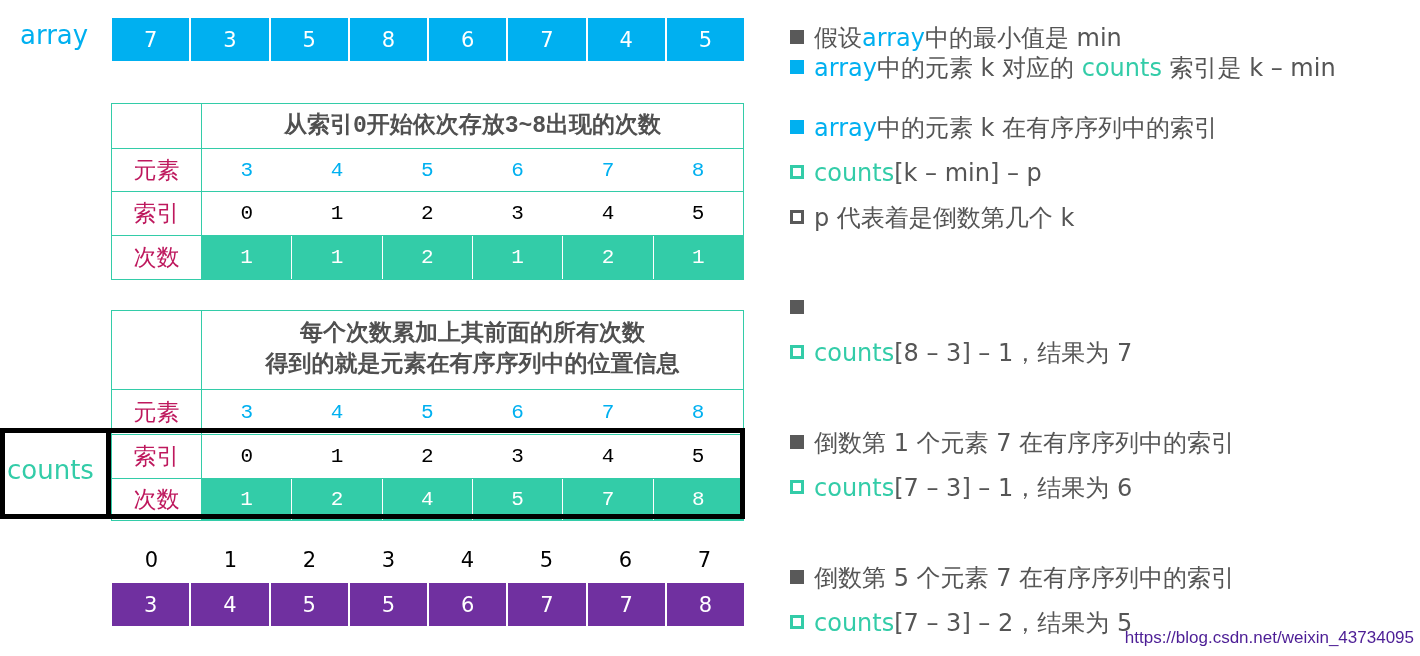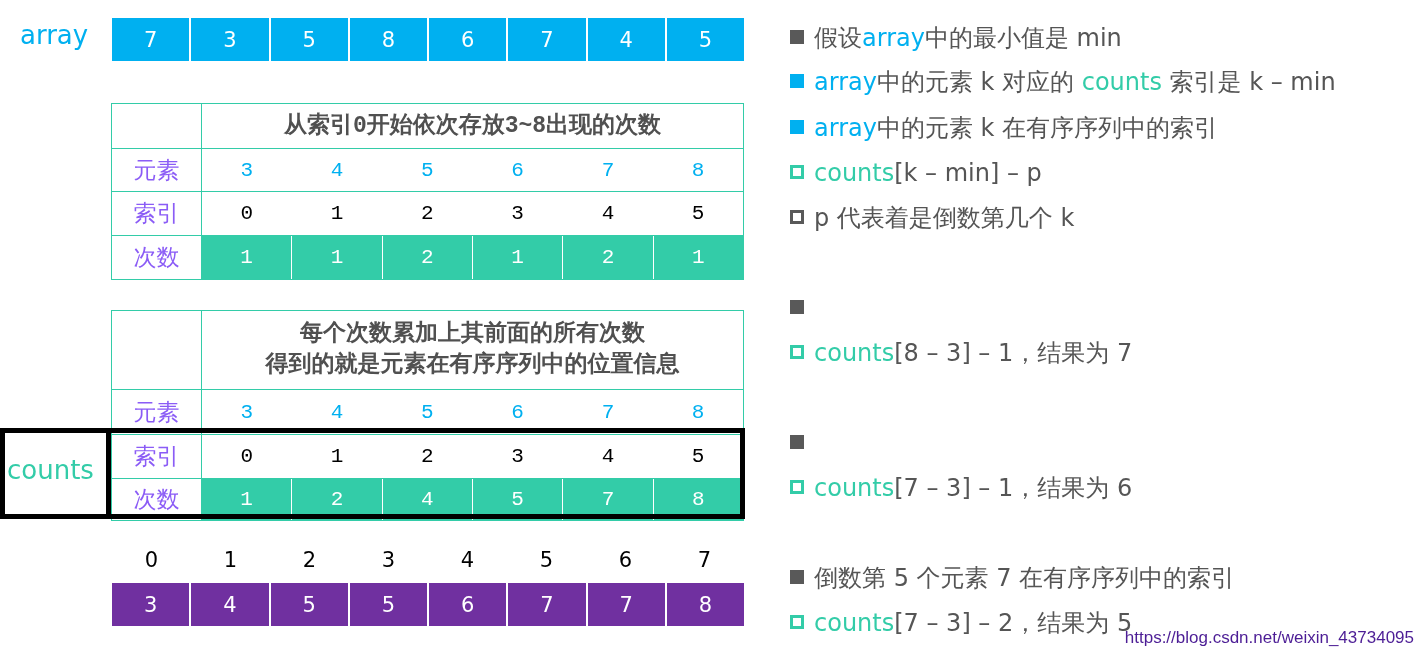--- a/index.html
+++ b/index.html
@@ -13,21 +13,21 @@
   .bar .cell { flex: 1; display: flex; align-items: center; justify-content: center;
                color: #ffffff; font-size: 21px; border-right: 2px solid #ffffff; box-sizing: border-box; }
   .bar .cell:last-child { border-right: none; }
   .bar.blue .cell { background: #00B0F0; }
   .bar.purple .cell { background: #7030A0; }
 
   
   table.grid { border-collapse: collapse; table-layout: fixed; position: absolute; font-family: Liberation Mono, monospace; }
   table.grid td { border: 1.5px solid #33CCA8; padding: 0; text-align: center; vertical-align: middle;
                   font-size: 21px; color: #000; }
-  table.grid td.rowlabel { color: #8b5cf6; font-size: 23px; width: 90px; }
+  table.grid td.rowlabel { color: #be185d; font-size: 23px; width: 90px; }
   table.grid td.hdr { font-weight: bold; color: #505050; font-size: 23px; line-height: 31px; }
   table.grid td.elem { color: #00B0F0; }
   table.grid tr.inner td.v { border-left: none; border-right: none; }
   table.grid tr.inner td.v:last-child { border-right: 1.5px solid #33CCA8; }
   table.grid tr.cnt td.v { background: #33CCA8; color: #fff; border-top: 1.5px solid #33CCA8; border-bottom: 1.5px solid #33CCA8;
                            border-left: none; border-right: 1.5px solid #ffffff; }
   table.grid tr.cnt td.v:last-child { border-right: 1.5px solid #33CCA8; }
 
   .blackbox { left: 0; top: 428px; width: 745px; height: 91px; border: 5px solid #000; box-sizing: border-box; }
   .blackdiv { left: 106px; top: 428px; width: 5px; height: 91px; background: #000; }
@@ -178,40 +178,40 @@
   <div class="cell">6</div>
   <div class="cell">7</div>
   <div class="cell">7</div>
   <div class="cell">8</div>
 </div>
 
 <div class="abs notes">
   <div class="note" style="top:0px">
     <span class="blt fill-gray"></span><span>假设</span><span class="c-blue">array</span><span>中的最小值是 min</span>
   </div>
-  <div class="note" style="top:44px">
+  <div class="note" style="top:30px">
     <span class="blt fill-blue"></span><span class="c-blue">array</span><span>中的元素 k 对应的 </span><span class="c-teal">counts</span><span> 索引是 k – min</span>
   </div>
   <div class="note" style="top:90px">
     <span class="blt fill-blue"></span><span class="c-blue">array</span><span>中的元素 k 在有序序列中的索引</span>
   </div>
   <div class="note" style="top:135px">
     <span class="blt hollow-teal"></span><span class="c-teal">counts</span><span>[k – min] – p</span>
   </div>
   <div class="note" style="top:180px">
     <span class="blt hollow-gray"></span><span>p 代表着是倒数第几个 k</span>
   </div>
   <div class="note" style="top:270px">
     <span class="blt fill-gray"></span>
   </div>
   <div class="note" style="top:315px">
     <span class="blt hollow-teal"></span><span class="c-teal">counts</span><span>[8 – 3] – 1，结果为 7</span>
   </div>
   <div class="note" style="top:405px">
-    <span class="blt fill-gray"></span>
+    <span class="blt fill-gray"></span><span>倒数第 1 个元素 7 在有序序列中的索引</span>
   </div>
   <div class="note" style="top:450px">
     <span class="blt hollow-teal"></span><span class="c-teal">counts</span><span>[7 – 3] – 1，结果为 6</span>
   </div>
   <div class="note" style="top:540px">
     <span class="blt fill-gray"></span><span>倒数第 5 个元素 7 在有序序列中的索引</span>
   </div>
   <div class="note" style="top:585px">
     <span class="blt hollow-teal"></span><span class="c-teal">counts</span><span>[7 – 3] – 2，结果为 5</span>
   </div>

